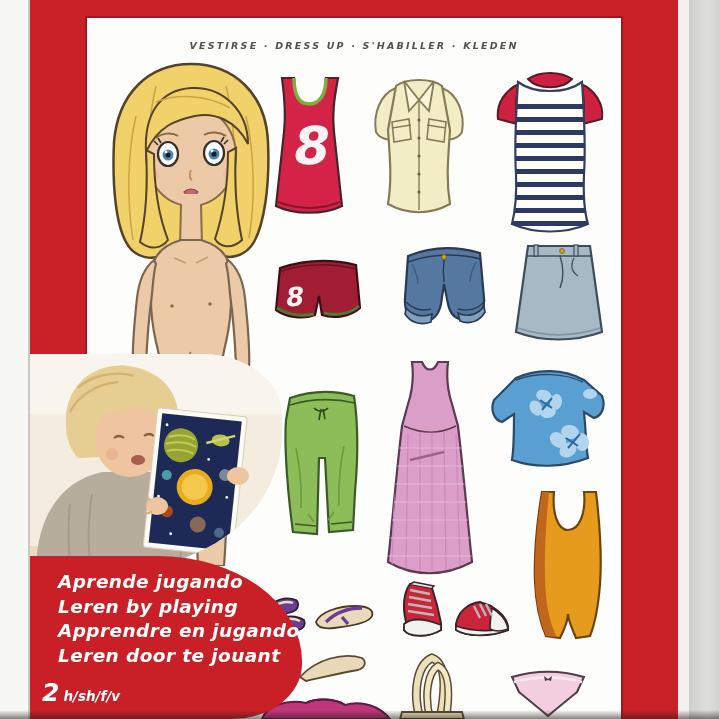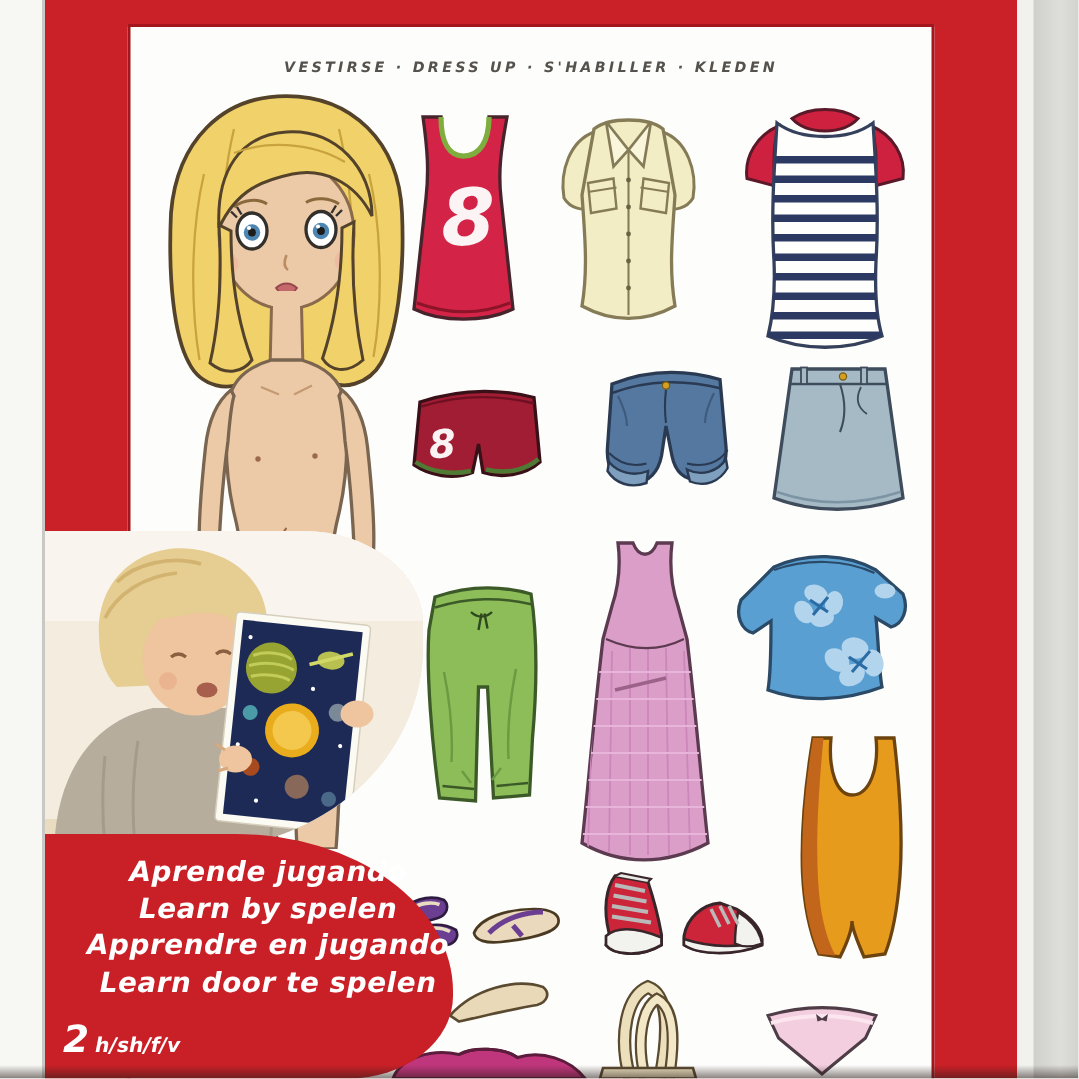--- a/index.html
+++ b/index.html
@@ -20,21 +20,21 @@
   .title{left:85px;top:40px;width:538px;text-align:center;
        font-size:9.5px;font-weight:700;letter-spacing:2.2px;color:#55514d;}
   
   .photo{left:30px;top:354px;width:252px;height:212px;overflow:hidden;
        border-top-right-radius:80px 62px;border-bottom-right-radius:150px 135px;
        background:linear-gradient(120deg,#fbf8f2 0%,#f1eadd 55%,#e7ddcb 100%);z-index:4;}
   
   .red-disc{left:30px;top:556px;width:272px;height:163px;background:#c92027;z-index:5;
        border-top-right-radius:145px 105px;border-bottom-right-radius:70px 55px;}
   .taglines{position:absolute;left:28px;top:14px;color:#fff;font-weight:700;
-       font-size:18.5px;line-height:24.5px;letter-spacing:.4px;white-space:nowrap;text-align:center;}
+       font-size:18.5px;line-height:24.5px;letter-spacing:.4px;white-space:nowrap;}
   .count{position:absolute;left:12px;top:122px;color:#ffffff;white-space:nowrap;}
   .count-num{font-size:25px;font-weight:700;}
   .count-units{font-size:13.5px;font-weight:700;margin-left:4px;}
   .bottom-shadow{left:0;bottom:0;width:719px;height:9px;z-index:9;
        background:linear-gradient(to bottom,rgba(40,28,24,0),rgba(40,28,24,.55));}
   .print-number{color:#ffffff;font-weight:700;z-index:3;opacity:.95;
        font-family:"DejaVu Sans",sans-serif;}
   svg{display:block;}
   .cl{z-index:3;} 
 </style>
@@ -312,23 +312,23 @@
 
       <ellipse cx="127" cy="152" rx="11" ry="9" fill="#eec59e"></ellipse>
       <ellipse cx="208" cy="122" rx="11" ry="9" fill="#eec59e"></ellipse>
       <path d="M120,146 l-6,-4 M122,158 l-7,2" stroke="#d8a87e" stroke-width="2" fill="none"></path>
     </svg>
   </div>
 
   <div class="abs red-disc">
     <div class="taglines">
       <div>Aprende jugando</div>
-      <div>Learn by spelen</div>
+      <div>Leren by playing</div>
       <div>Apprendre en jugando</div>
-      <div>Learn door te spelen</div>
+      <div>Leren door te jouant</div>
     </div>
     <div class="count">
       <span class="count-num">2</span><span class="count-units">h/sh/f/v</span>
     </div>
   </div>
 
   <div class="abs bottom-shadow"></div>
 
 </div>
 

